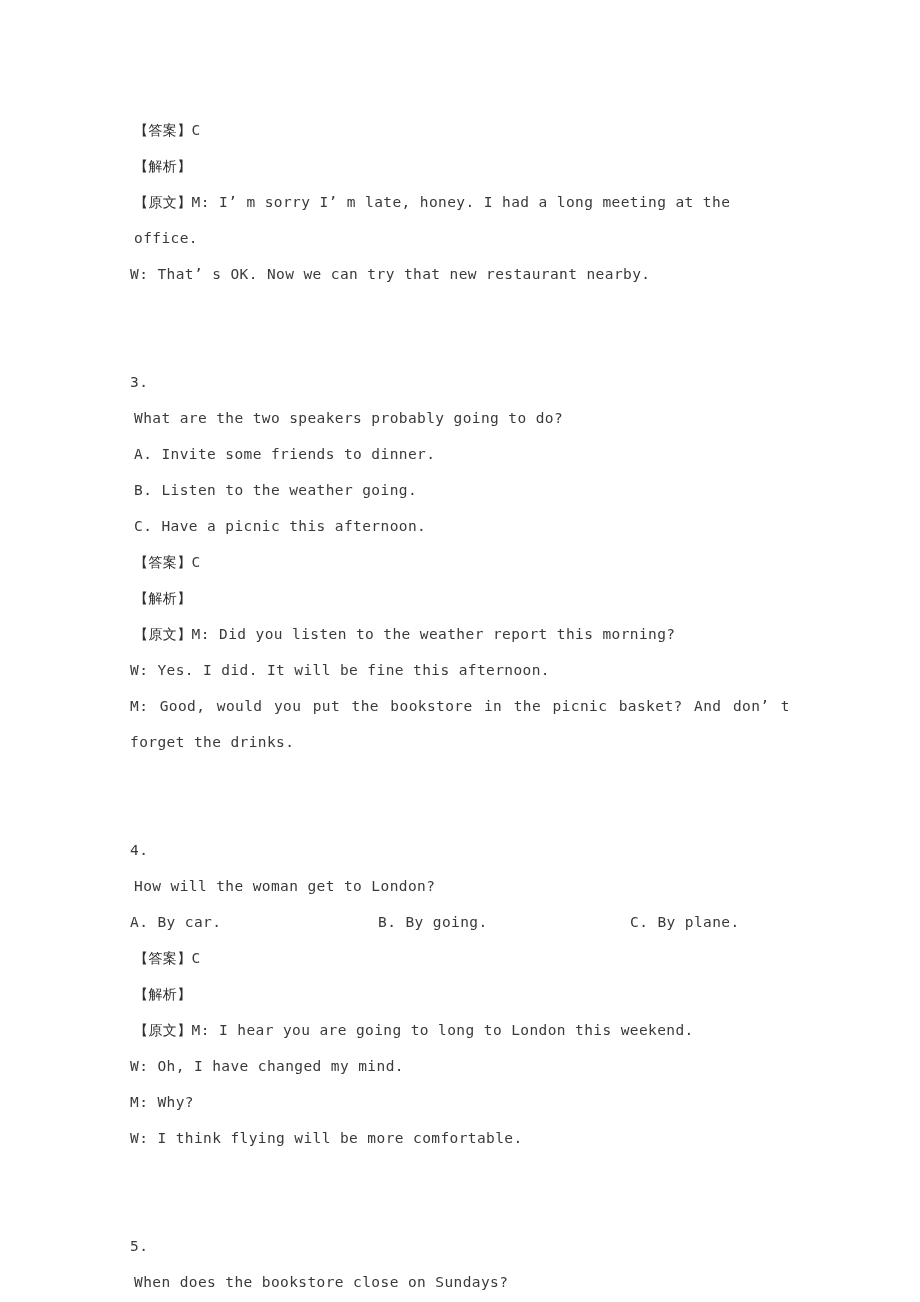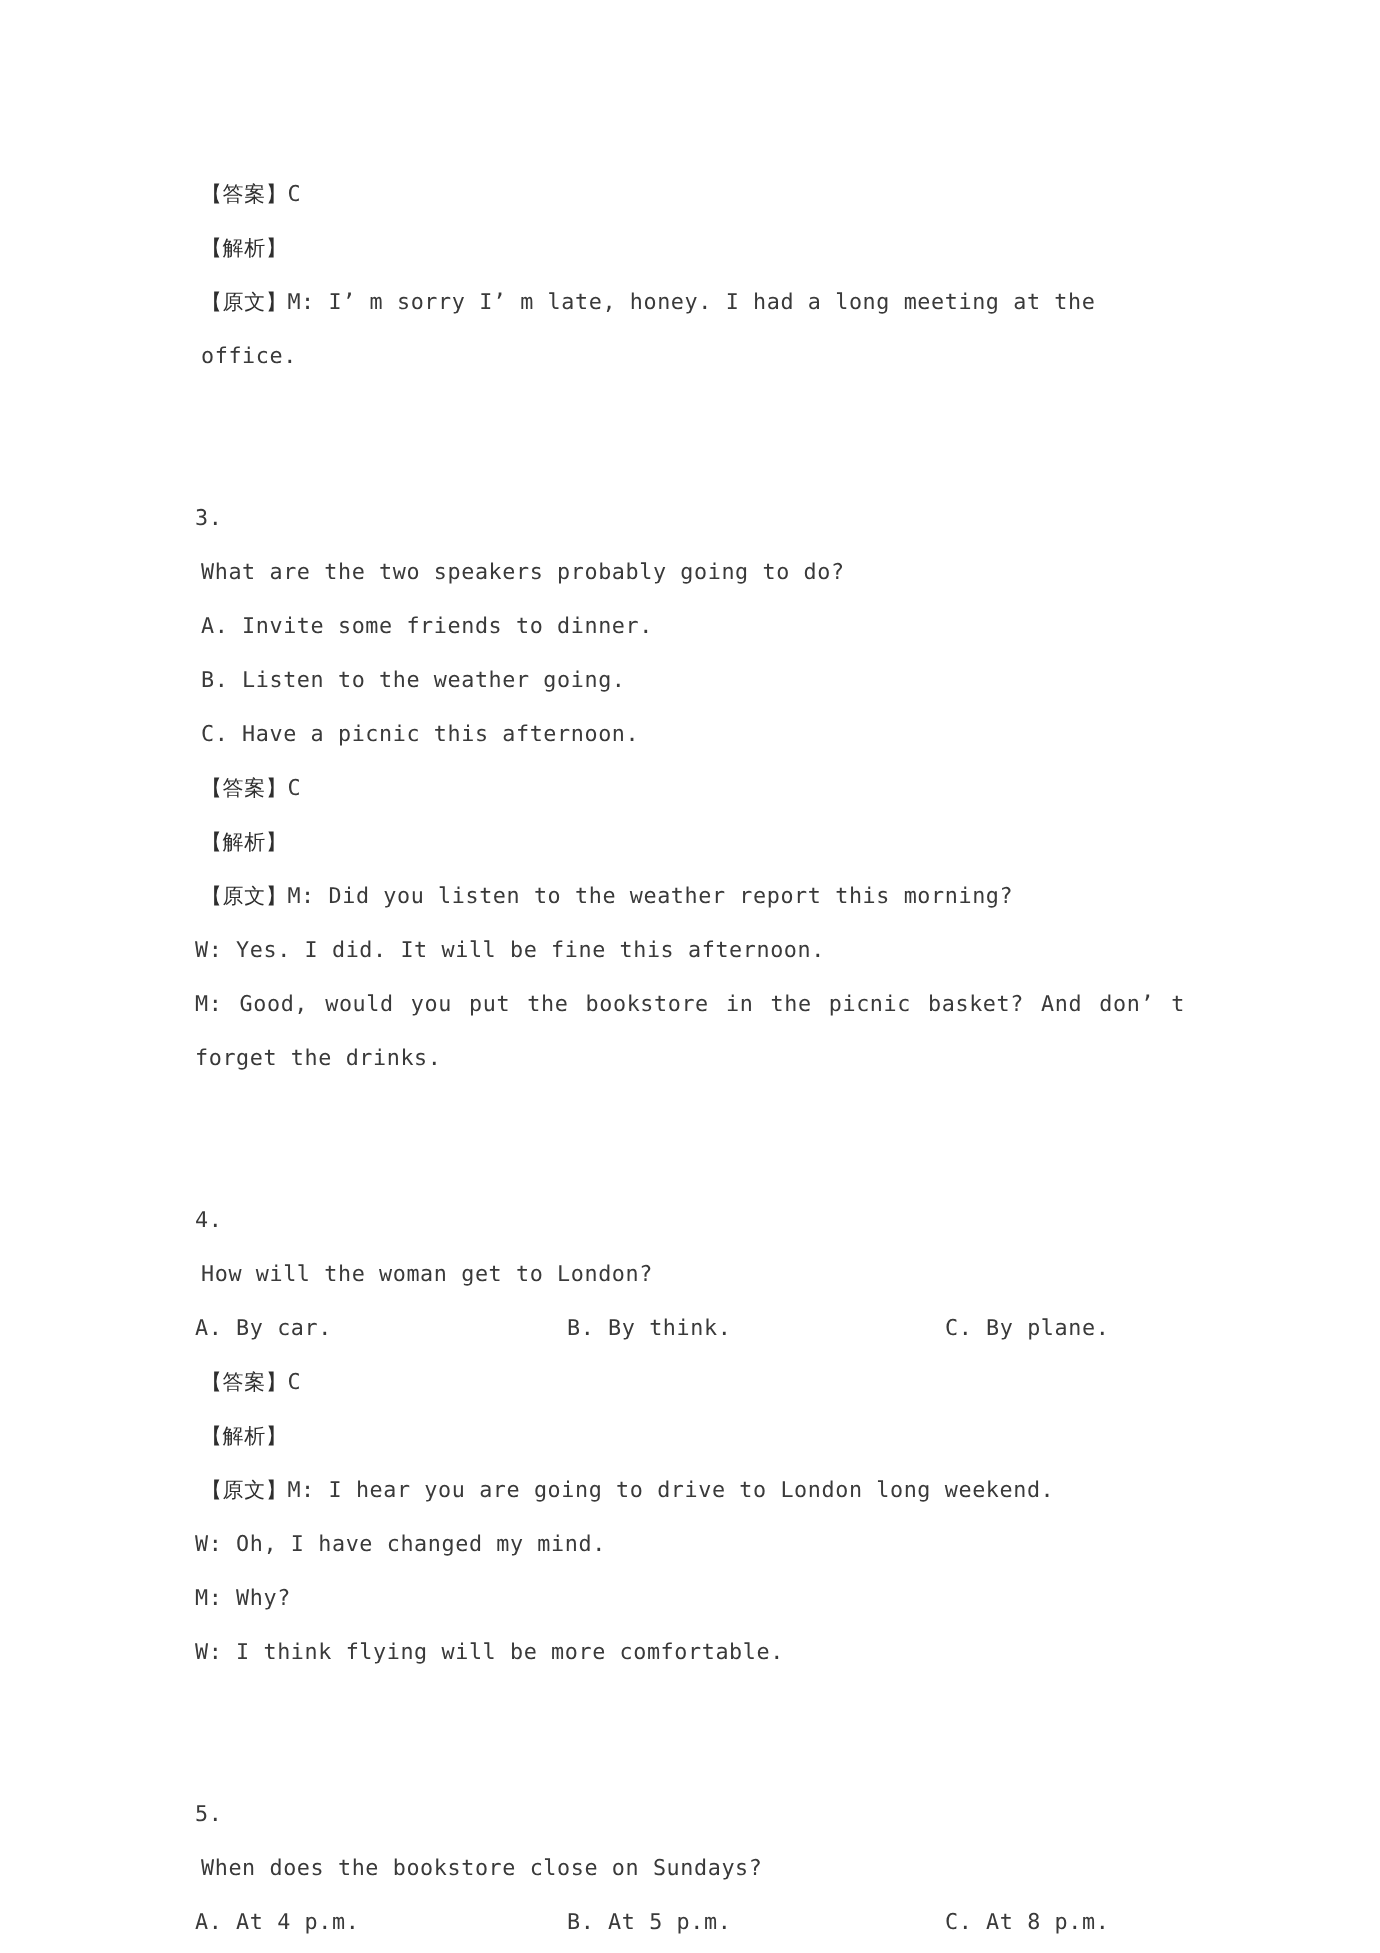--- a/index.html
+++ b/index.html
@@ -105,20 +105,21 @@
 </head>
 <body>
 
 <div class="page">
   <div class="doc">
 
     <div class="qblock">
       <div class="line tagline"><span class="cjk">【答案】</span><span>C</span></div>
       <div class="line tagline"><span class="cjk">【解析】</span></div>
       <div class="line tagline"><span class="cjk">【原文】</span><span>M: I’ m sorry I’ m late, honey. I had a long meeting at the office.</span></div>
+      <div class="line flush">W: That’ s OK. Now we can try that new restaurant nearby.</div>
     </div>
 
     <div class="block-gap"></div>
 
     <div class="qblock">
       <div class="qnum">3.</div>
       <div class="line stem">What are the two speakers probably going to do?</div>
       <div class="line option">A. Invite some friends to dinner.</div>
       <div class="line option">B. Listen to the weather going.</div>
       <div class="line option">C. Have a picnic this afternoon.</div>
@@ -129,26 +130,26 @@
       <div class="line flush justify">M: Good, would you put the bookstore in the picnic basket? And don’ t forget the drinks.</div>
     </div>
 
     <div class="block-gap"></div>
 
     <div class="qblock">
       <div class="qnum">4.</div>
       <div class="line stem">How will the woman get to London?</div>
       <div class="options-row">
         <span class="col col-a">A. By car.</span>
-        <span class="col col-b">B. By think.</span>
+        <span class="col col-b">B. By going.</span>
         <span class="col col-c">C. By plane.</span>
       </div>
       <div class="line tagline"><span class="cjk">【答案】</span><span>C</span></div>
       <div class="line tagline"><span class="cjk">【解析】</span></div>
-      <div class="line tagline"><span class="cjk">【原文】</span><span>M: I hear you are going to drive to London long weekend.</span></div>
+      <div class="line tagline"><span class="cjk">【原文】</span><span>M: I hear you are going to long to London this weekend.</span></div>
       <div class="line flush">W: Oh, I have changed my mind.</div>
       <div class="line flush">M: Why?</div>
       <div class="line flush">W: I think flying will be more comfortable.</div>
     </div>
 
     <div class="block-gap"></div>
 
     <div class="qblock">
       <div class="qnum">5.</div>
       <div class="line stem">When does the bookstore close on Sundays?</div>

